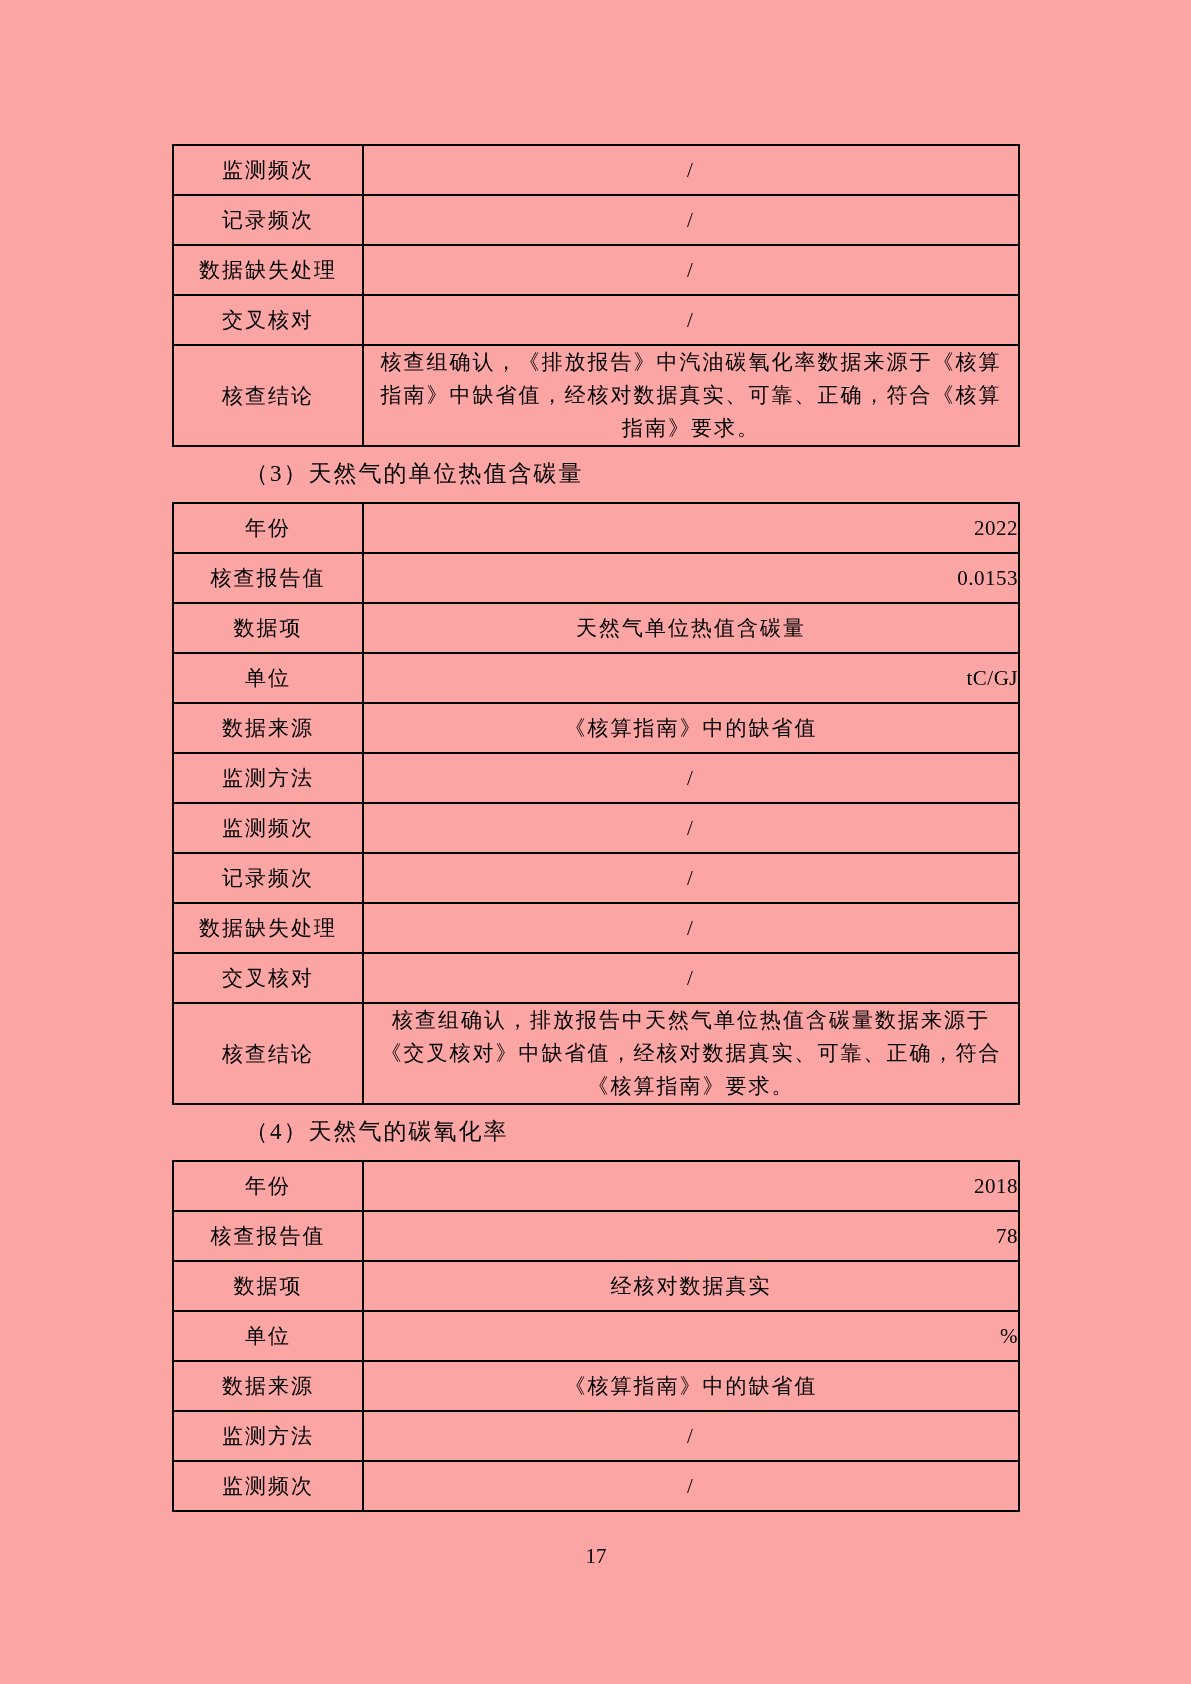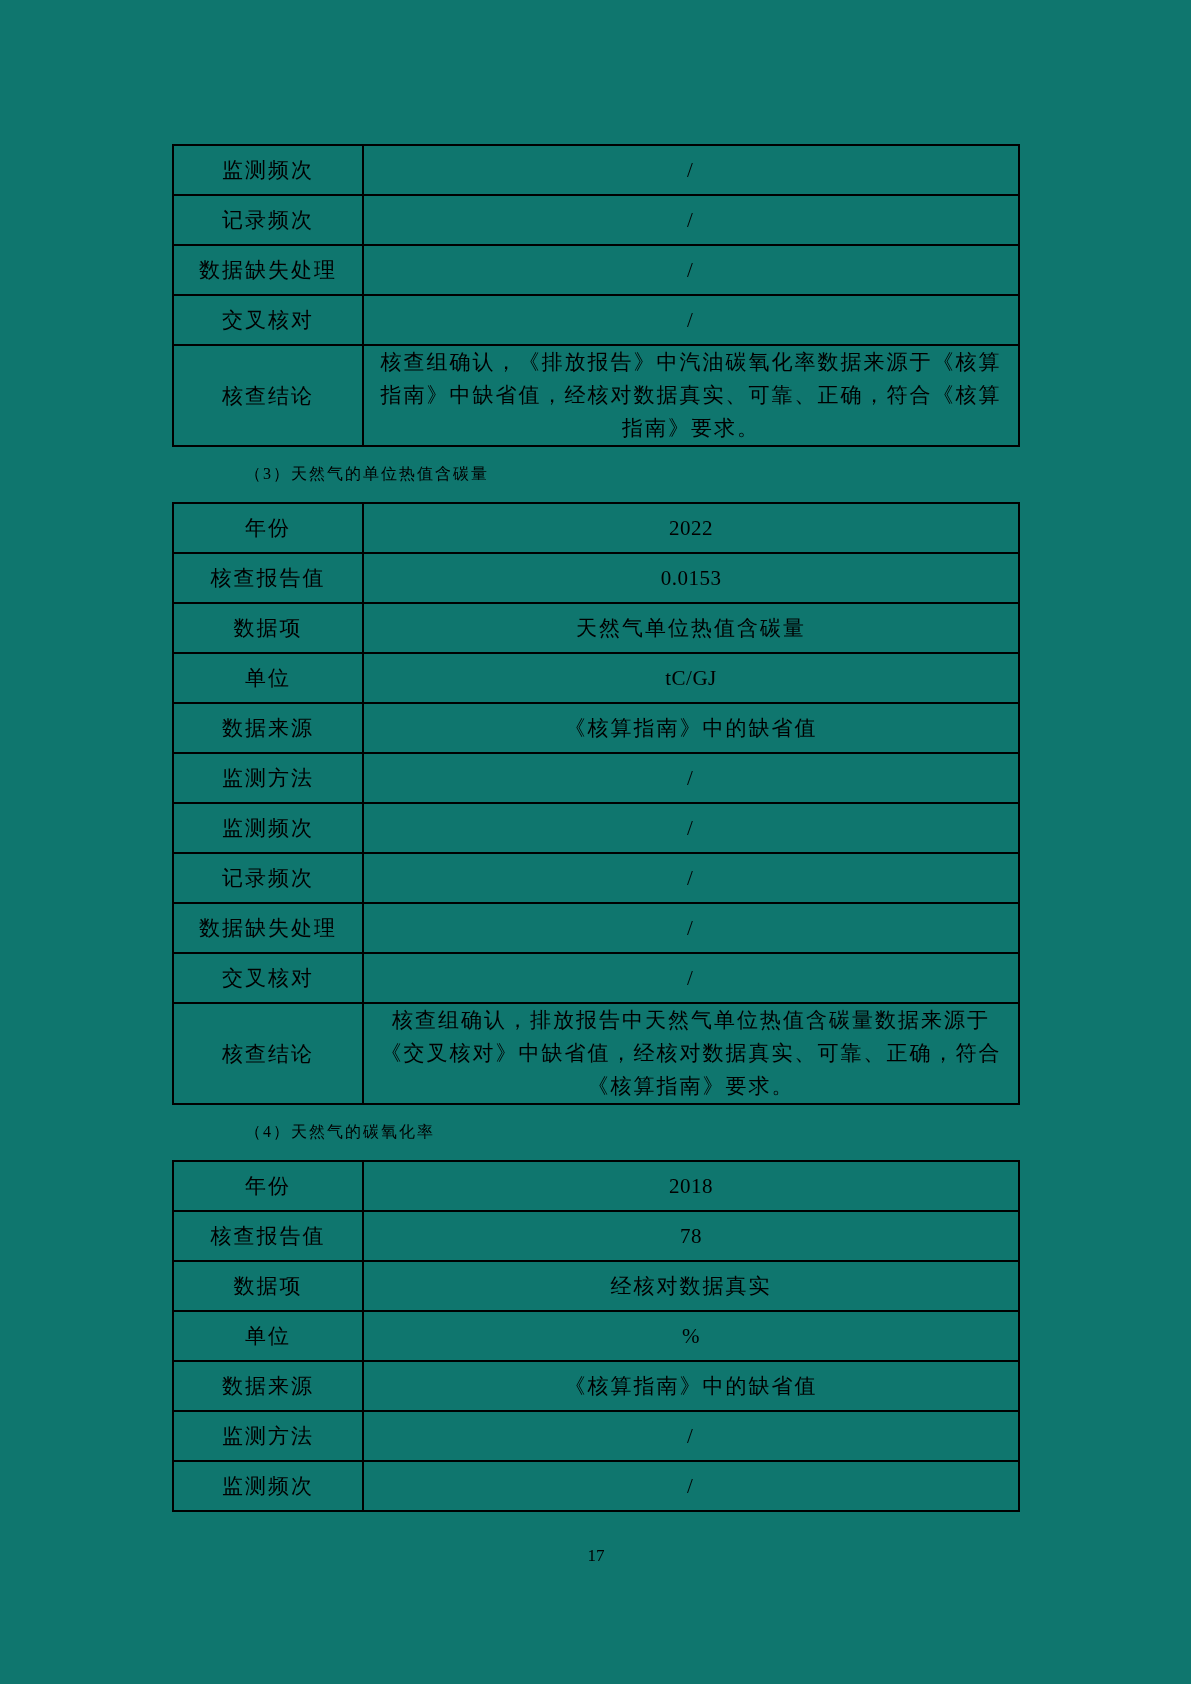--- a/index.html
+++ b/index.html
@@ -7,21 +7,21 @@
     margin: 0;
     padding: 0;
     background: #ffffff;
     color: #000000;
     font-family: "Liberation Serif", "DejaVu Serif", serif;
   }
   .page {
     position: relative;
     width: 1191px;
     height: 1684px;
-    background: #0f766e;
+    background: #fca5a5;
     overflow: hidden;
   }
   .content {
     padding-left: 172px;
     width: 1020px;
   }
   table.doc-table {
     border-collapse: collapse;
     width: 848px;
     table-layout: fixed;
@@ -34,40 +34,40 @@
     vertical-align: middle;
   }
   td.label-cell {
     width: 190px;
     text-align: center;
     border-right-width: 3px;
   }
   td.value-cell {
     text-align: center;
   }
-  td.value-cell.num { letter-spacing: 0.5px; }
+  td.value-cell.num { letter-spacing: 0.5px; text-align: right; }
   tr.single-row { height: 50px; }
   tr.conclusion-row { height: 100px; }
   td.conclusion-cell {
     text-align: center;
     padding: 5px 8px 5px 12px;
     line-height: 33px;
     white-space: pre-line;
   }
   .t1 { margin-top: 144px; }
   .section-heading {
-    font-size: 16px;
+    font-size: 23px;
     letter-spacing: 2px;
     line-height: 32px;
     margin: 11px 0 12px 73px;
   }
   .page-number {
     margin-top: 30px;
     text-align: center;
-    font-size: 17px;
+    font-size: 21px;
     line-height: 28px;
     letter-spacing: 0;
     width: 848px;
   }
 </style>
 </head>
 <body>
 
 <div class="page">
   <div class="content">

